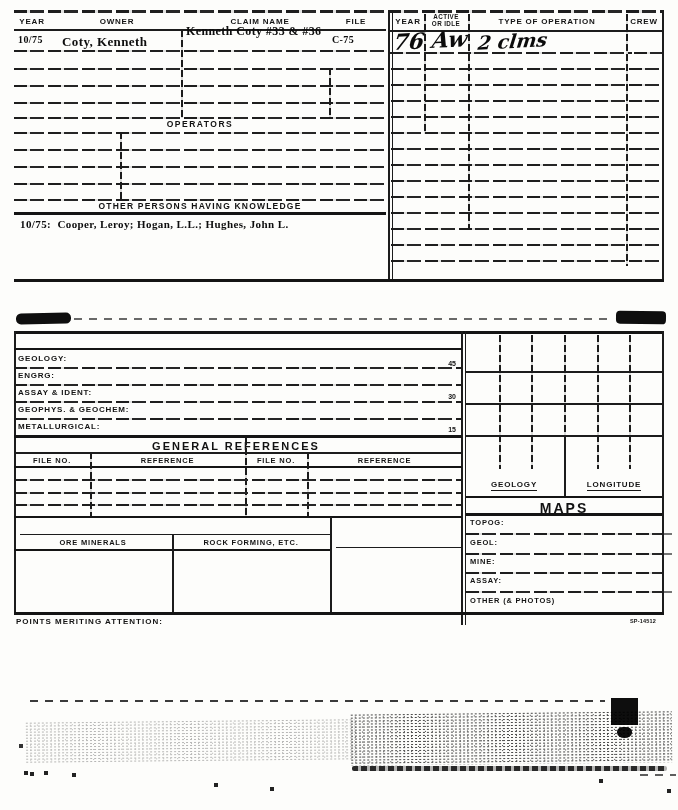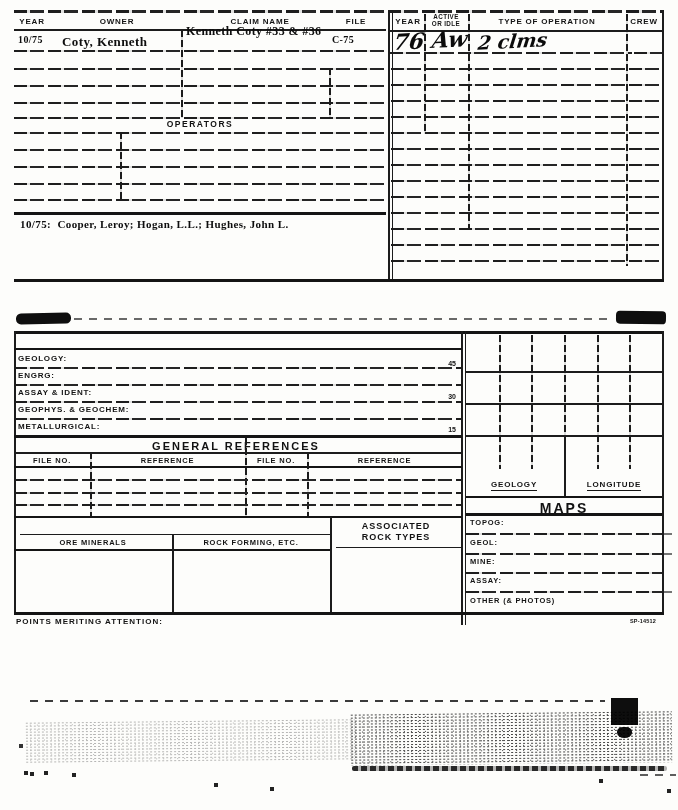--- a/index.html
+++ b/index.html
@@ -69,20 +69,21 @@
   <div class="vl vbroken" style="left:329px;top:68px;height:50px"></div>
 
   <div class="sect" style="left:14px;top:119px;width:372px;font-size:8.5px;letter-spacing:1.5px">OPERATORS</div>
   <div class="hl broken" style="left:14px;top:132px;width:372px"></div>
   <div class="hl broken" style="left:14px;top:149px;width:372px"></div>
   <div class="hl broken" style="left:14px;top:166px;width:372px"></div>
   <div class="hl broken" style="left:14px;top:183px;width:372px"></div>
   <div class="hl broken" style="left:14px;top:199px;width:372px"></div>
   <div class="vl vbroken" style="left:120px;top:132px;height:67px"></div>
 
+  <div class="sect" style="left:14px;top:201px;width:372px;font-size:8.5px;letter-spacing:1.2px">OTHER PERSONS HAVING KNOWLEDGE</div>
   <div class="hl heavy" style="left:14px;top:212px;width:372px;height:2.6px"></div>
   <div class="typed" style="left:20px;top:218px;font-size:11px">10/75:  Cooper, Leroy; Hogan, L.L.; Hughes, John L.</div>
 
   <div class="vl" style="left:388px;top:10px;height:271px"></div>
   <div class="vl" style="left:391.5px;top:10px;height:271px"></div>
   <div class="vl" style="left:662px;top:10px;height:271px"></div>
   <div class="vl vbroken" style="left:424px;top:14px;height:120px"></div>
   <div class="vl vbroken" style="left:468px;top:14px;height:216px"></div>
   <div class="vl vbroken" style="left:626px;top:14px;height:252px"></div>
   <div class="hl broken" style="left:391px;top:68px;width:271px"></div>
@@ -139,22 +140,20 @@
   <div class="vl vbroken" style="left:307px;top:452px;height:64px"></div>
   <div class="hl broken" style="left:14px;top:479px;width:448px"></div>
   <div class="hl broken" style="left:14px;top:492px;width:448px"></div>
   <div class="hl broken" style="left:14px;top:504px;width:448px"></div>
   <div class="hl heavy" style="left:14px;top:516px;width:448px;height:2.4px"></div>
 
   <div class="hl solid" style="left:20px;top:534px;width:310px;height:1.4px"></div>
   <div class="flabel center" style="left:14px;top:538px;width:158px;font-size:7.5px">ORE MINERALS</div>
   <div class="flabel center" style="left:172px;top:538px;width:158px;font-size:7.5px">ROCK FORMING, ETC.</div>
   <div class="hl heavy" style="left:14px;top:549px;width:316px;height:2.2px"></div>
-  <div class="sect" style="left:330px;top:521px;width:132px;font-size:9px;letter-spacing:1px;line-height:11px">ASSOCIATED
-ROCK TYPES</div>
   <div class="hl solid" style="left:336px;top:547px;width:126px;height:1.4px"></div>
   <div class="vl" style="left:172px;top:534px;height:79px"></div>
   <div class="vl" style="left:330px;top:517px;height:96px"></div>
 
   <div class="vl vbroken" style="left:499px;top:335px;height:134px"></div>
   <div class="vl vbroken" style="left:531px;top:335px;height:134px"></div>
   <div class="vl vbroken" style="left:564px;top:335px;height:134px"></div>
   <div class="vl vbroken" style="left:597px;top:335px;height:134px"></div>
   <div class="vl vbroken" style="left:629px;top:335px;height:134px"></div>
   <div class="hl solid" style="left:466px;top:371px;width:196px;height:2px"></div>

